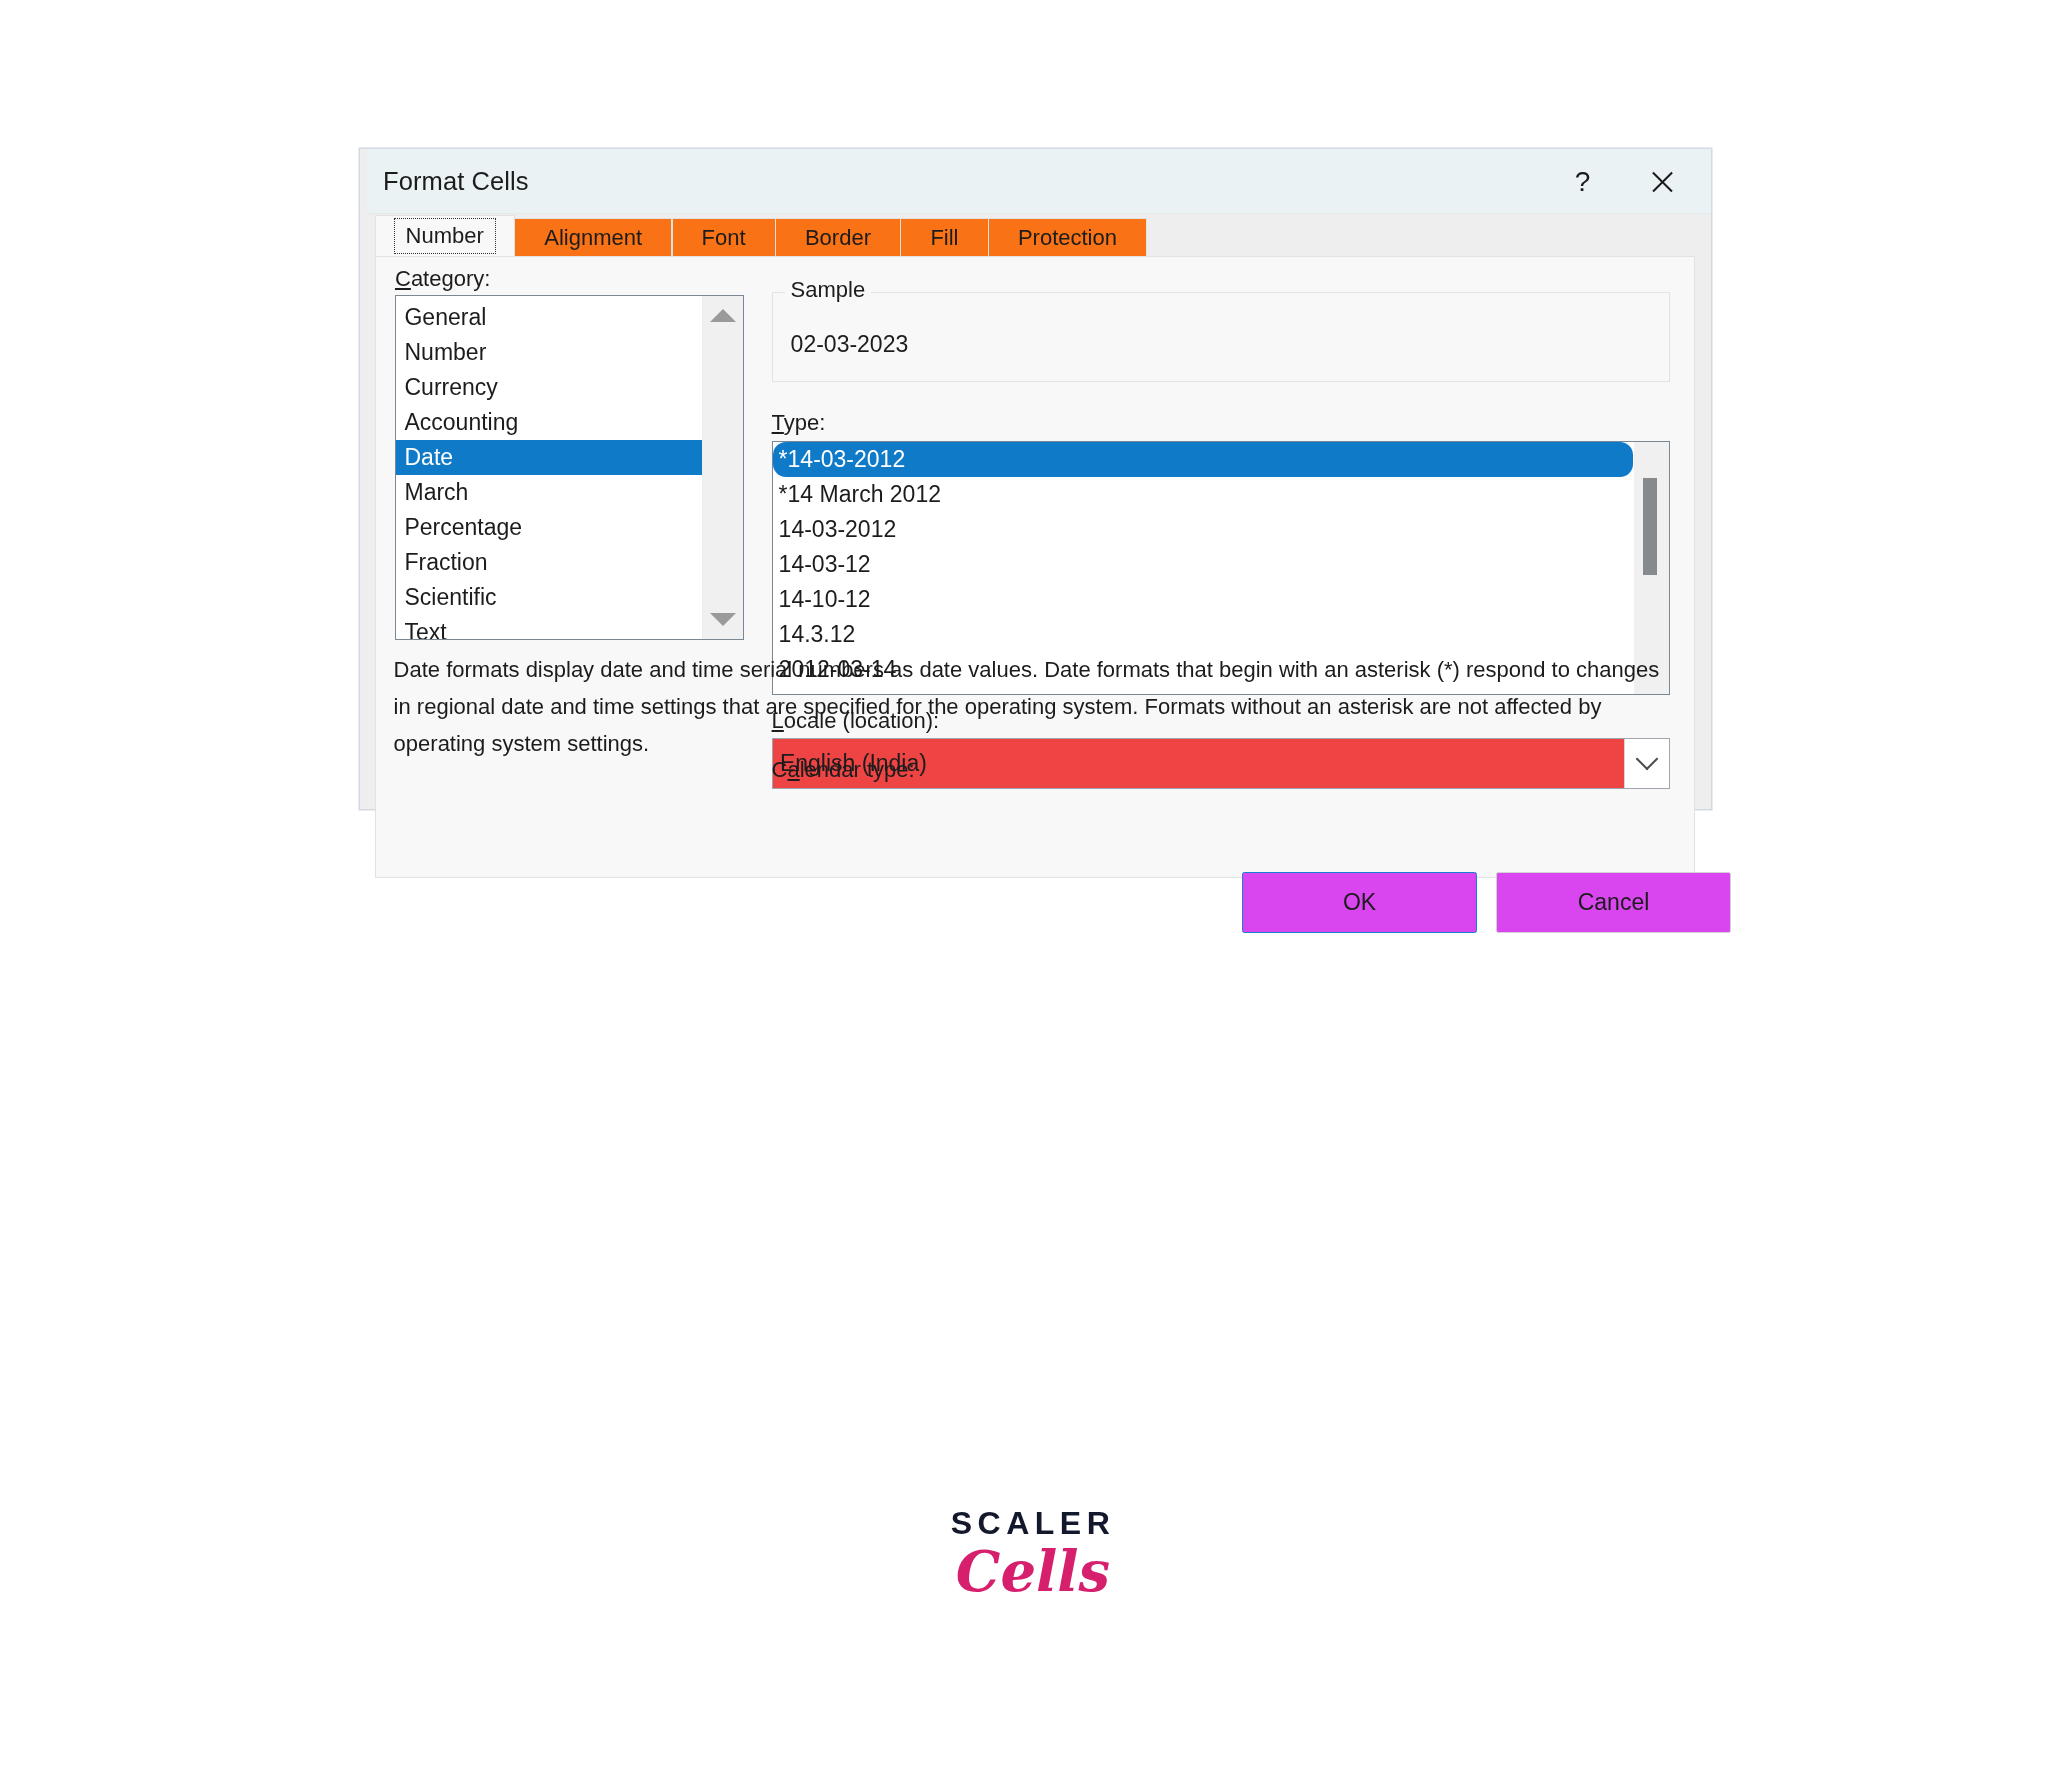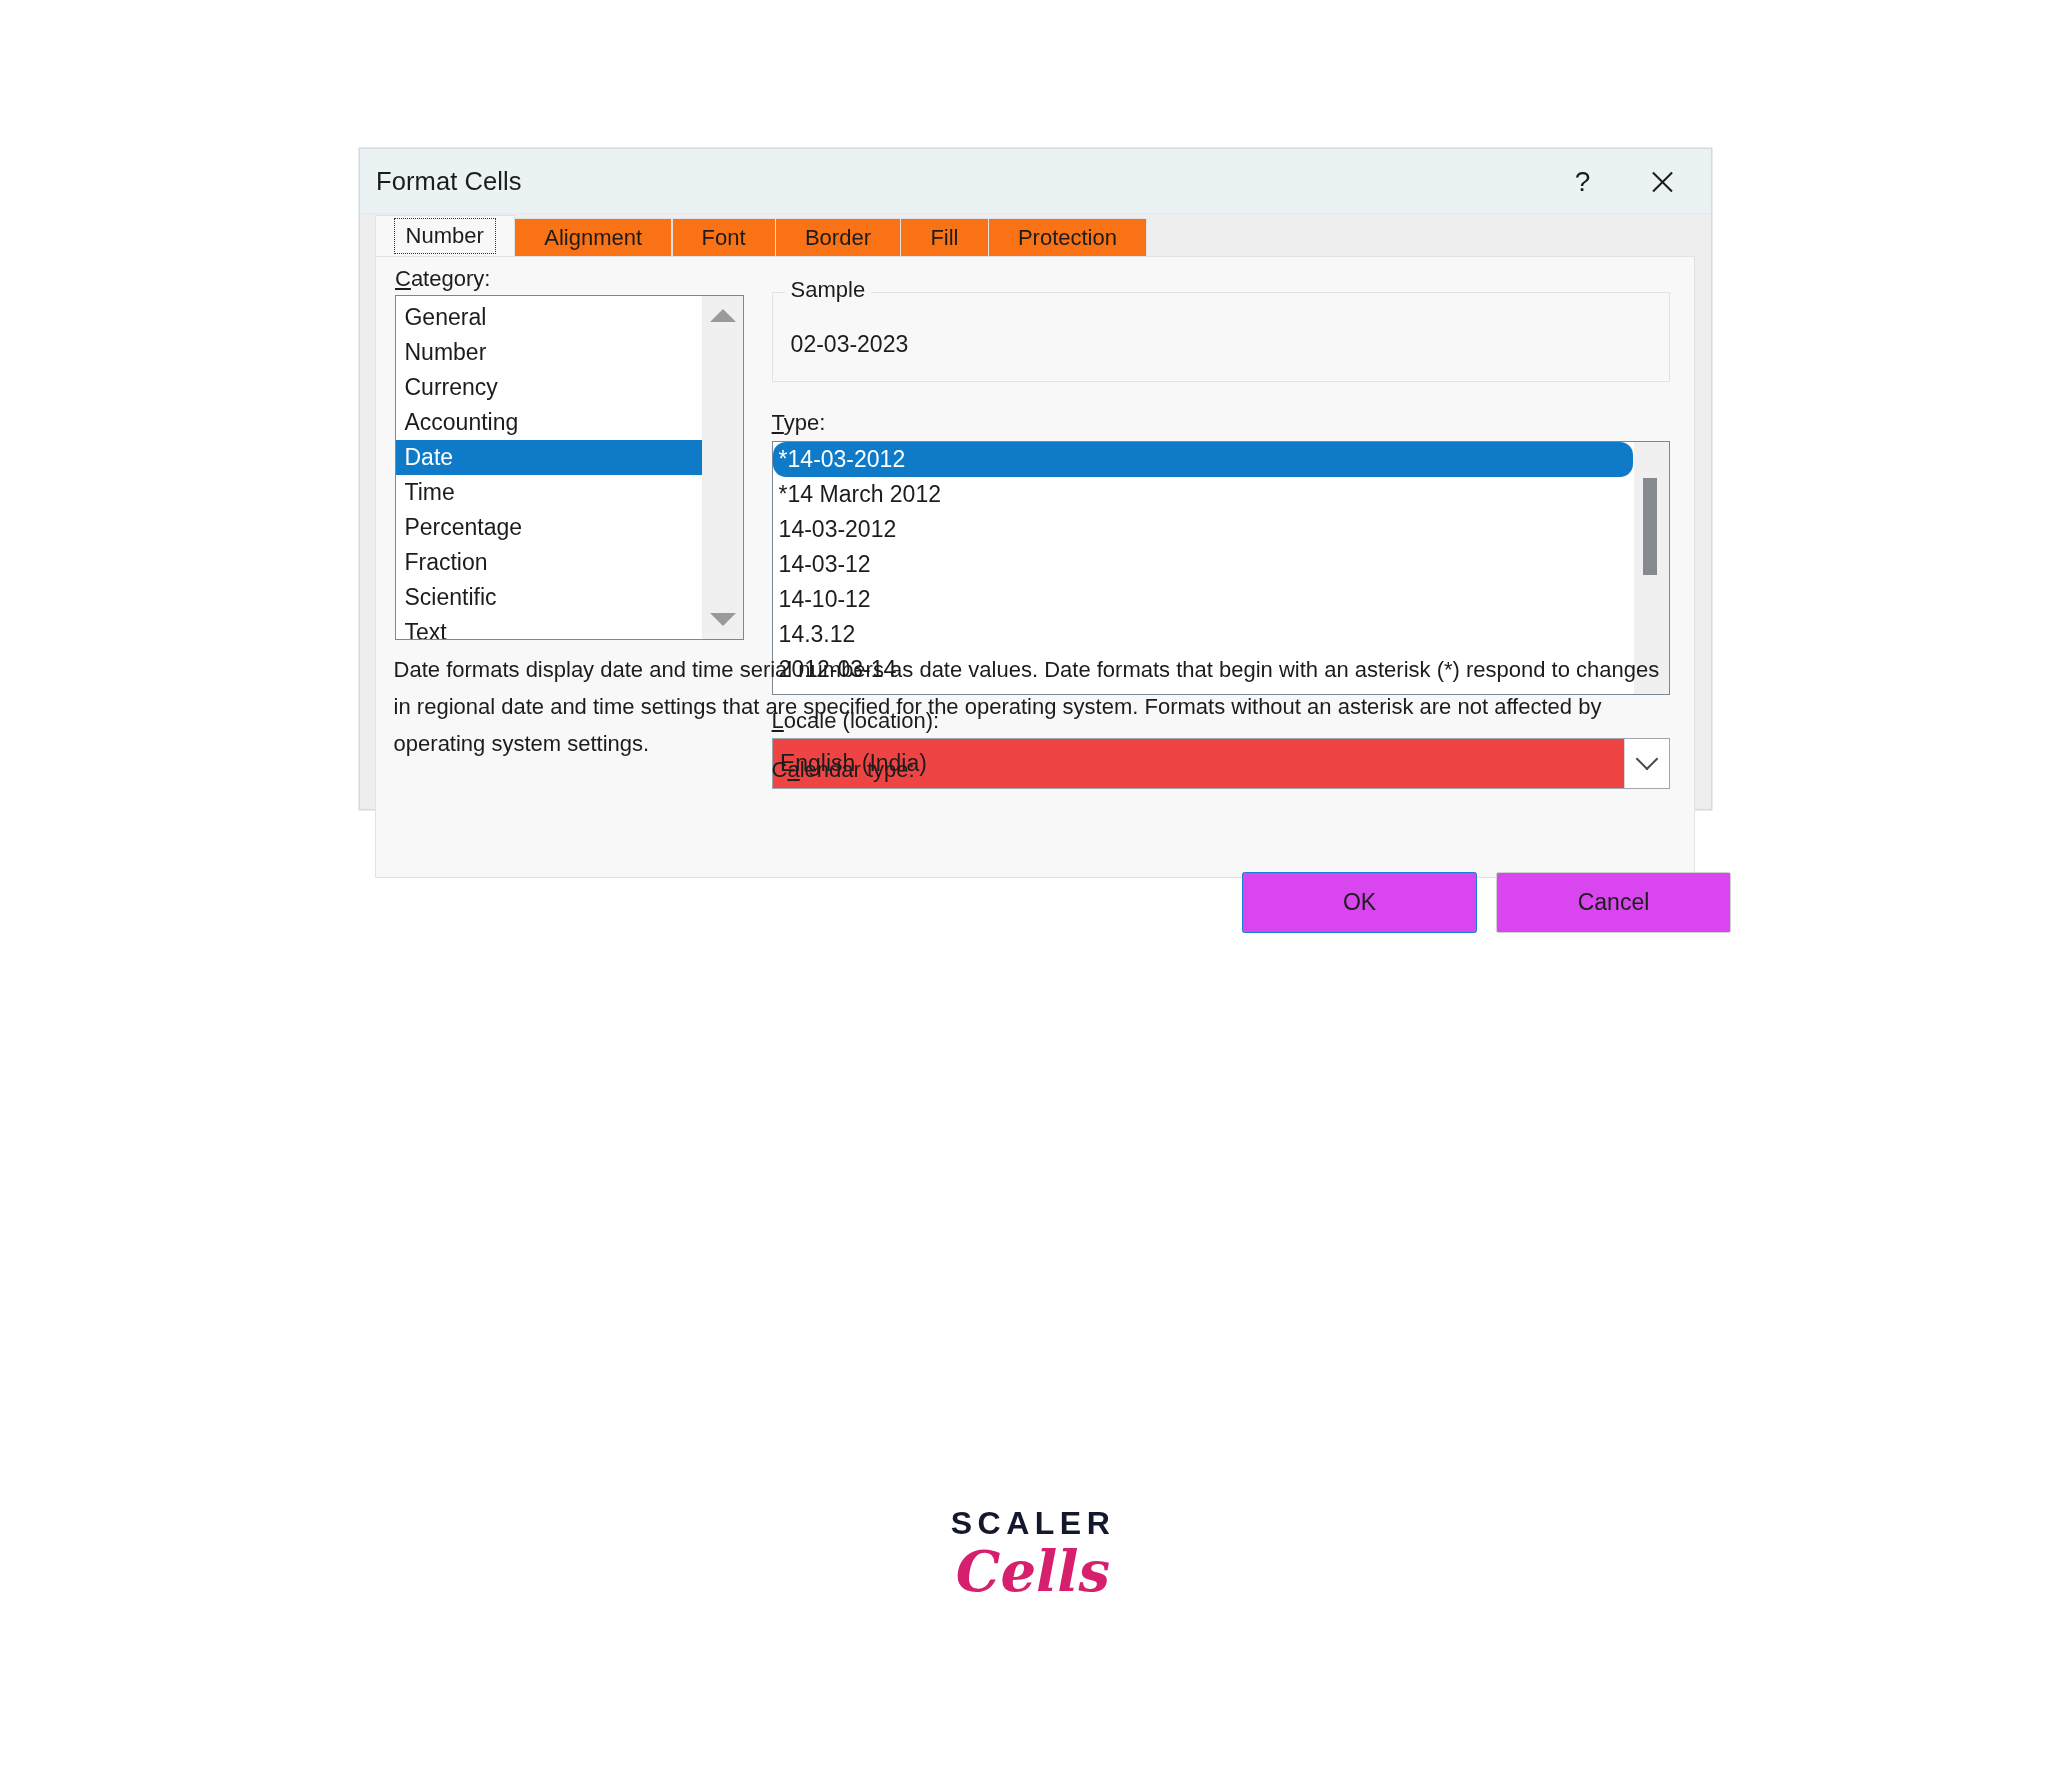--- a/index.html
+++ b/index.html
@@ -22,20 +22,21 @@
   
   .dialog {
     position: absolute;
     left: 359px;
     top: 148px;
     width: 1353px;
     height: 662px;
     background: #eeeeee;
     border: 1.8px solid #d3dae3;
     box-shadow: 0 0 0 0.6px #d9dee5;
+    padding-left: 7px;
   }
 
   .titlebar {
     position: relative;
     height: 65px;
     background: #eaf2f4;
     border-bottom: 0.6px solid #e6e9ec;
   }
 
   .title-text {
@@ -405,21 +406,21 @@
 
       <div class="label cat-label"><u>C</u><span>ategory:</span></div>
 
       <div class="listbox cat-list">
         <div class="cat-items">
           <div class="cat-item">General</div>
           <div class="cat-item">Number</div>
           <div class="cat-item">Currency</div>
           <div class="cat-item">Accounting</div>
           <div class="cat-item selected">Date</div>
-          <div class="cat-item">Time</div>
+          <div class="cat-item">March</div>
           <div class="cat-item">Percentage</div>
           <div class="cat-item">Fraction</div>
           <div class="cat-item">Scientific</div>
           <div class="cat-item">Text</div>
 
         </div>
         <div class="sb-classic">
           <span class="sb-arrow up"></span>
           <span class="sb-arrow down"></span>
         </div>

